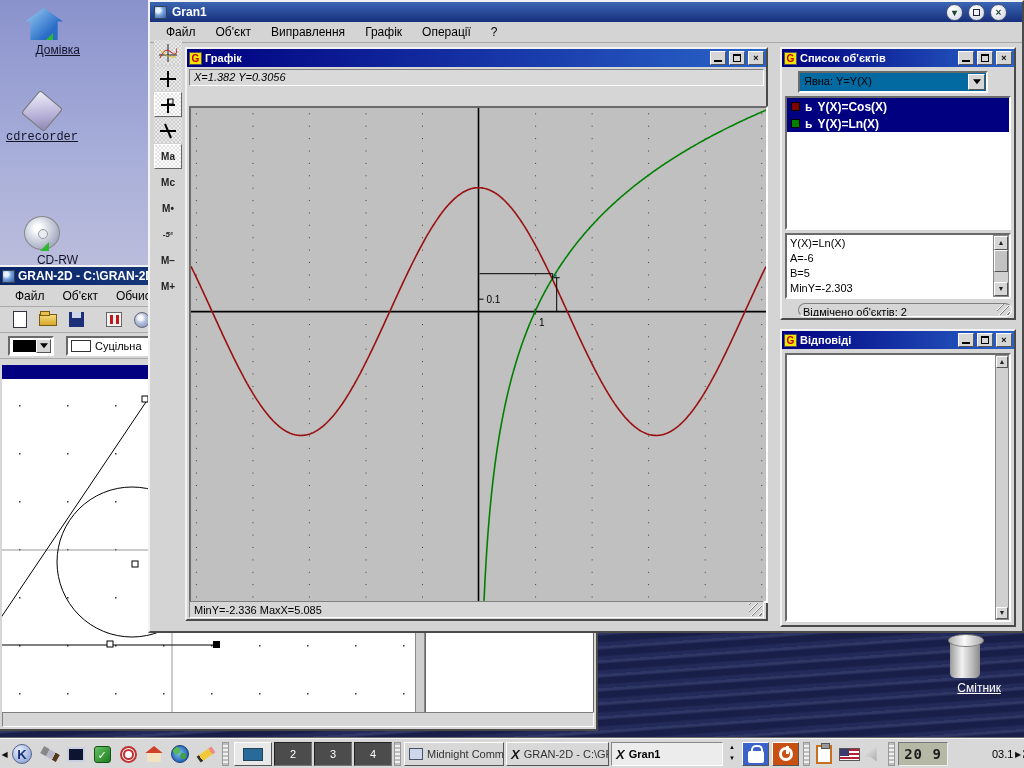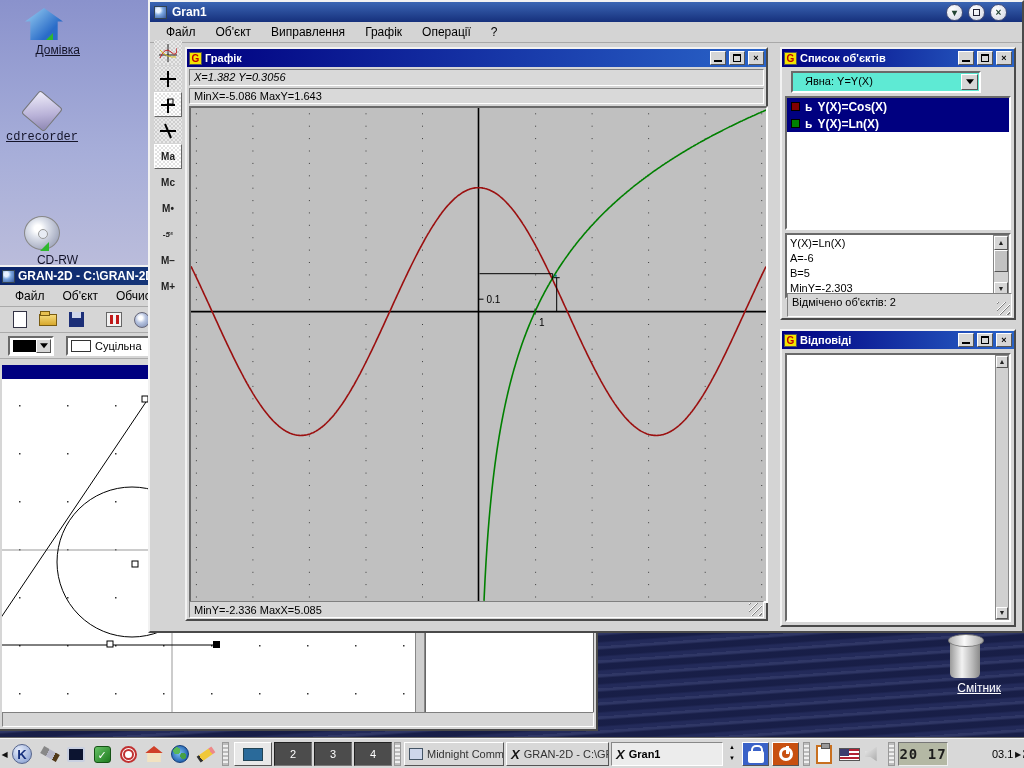--- a/index.html
+++ b/index.html
@@ -72,22 +72,22 @@
   .vbtn.active { border-color:#fff #666 #666 #fff;
     background:repeating-conic-gradient(#ffffff 0 25%, #e2e2e2 0 50%) 0 0/4px 4px; }
   
   #graf { left:35px; top:45px; width:583px; height:574px; }
   .infobar { position:absolute; left:2px; right:2px; height:17px; border:1px solid;
     border-color:#808080 #fff #fff #808080; background:#d9d9d9; padding:1px 4px; font-size:11px; }
   #plot-wrap { position:absolute; left:2px; top:57px; width:579px; height:497px;
     border:2px solid; border-color:#6a6a6a #fff #fff #6a6a6a; background:#c0c0c0; }
   
   #objwin { left:630px; top:45px; width:236px; height:273px; }
-  #objcombo { position:absolute; left:9px; top:22px; width:190px; height:22px; background:#5eead4;
-    border:2px solid; border-color:#6a6a6a #fff #fff #6a6a6a; padding:2px 12px; font-size:11px; }
+  #objcombo { position:absolute; left:16px; top:22px; width:190px; height:22px; background:#0369a1;
+    border:2px solid; border-color:#6a6a6a #fff #fff #6a6a6a; padding:2px 4px; font-size:11px; }
   .combo-arrow-btn { position:absolute; top:1px; right:1px; bottom:1px; width:17px; background:#d6d6d6;
     border:1px solid; border-color:#fff #555 #555 #fff; }
   .tri-down { position:absolute; left:50%; top:50%; transform:translate(-50%,-30%);
     width:0; height:0; border:4px solid transparent; border-top:5px solid #000; }
   #objlist { position:absolute; left:3px; top:47px; width:226px; height:134px; }
   .objrow { height:17px; background:#000080; color:#fff; font-weight:bold; font-size:12px;
     display:flex; align-items:center; gap:5px; padding:0 4px; }
   .swatch { width:9px; height:9px; border:1px solid #000; flex:none; }
   #objprops { position:absolute; left:3px; top:184px; width:226px; height:66px; font-size:11px; }
   #objprops .plines { position:absolute; left:3px; top:1px; right:20px; line-height:15px; }
@@ -383,21 +383,20 @@
         <span class="ttext">Графік</span>
         <span class="wbtn">
             <span class="minbar"></span>
           </span>
         <span class="wbtn">
             <span class="maxbox"></span>
           </span>
         <span class="wbtn">×</span>
       </div>
       <div class="infobar" style="top:20px;font-style:italic;">X=1.382  Y=0.3056</div>
-      <div class="infobar" style="top:39px;height:16px;">MinX=-5.086  MaxY=1.643</div>
       <div id="plot-wrap">
         <svg id="plot-svg" width="575" height="493">
             <rect x="4.9" y="488.5" width="1" height="1" fill="#3c3c3c"></rect>
             <rect x="4.9" y="476.1" width="1" height="1" fill="#3c3c3c"></rect>
             <rect x="4.9" y="463.8" width="1" height="1" fill="#3c3c3c"></rect>
             <rect x="4.9" y="451.4" width="1" height="1" fill="#3c3c3c"></rect>
             <rect x="4.9" y="439.0" width="1" height="1" fill="#3c3c3c"></rect>
             <rect x="4.9" y="426.6" width="1" height="1" fill="#3c3c3c"></rect>
             <rect x="4.9" y="414.2" width="1" height="1" fill="#3c3c3c"></rect>
             <rect x="4.9" y="401.8" width="1" height="1" fill="#3c3c3c"></rect>
@@ -840,21 +839,21 @@
           <div>A=-6</div>
           <div>B=5</div>
           <div>MinY=-2.303</div>
         </div>
         <div class="sb" style="right:0;top:0;bottom:0;width:16px;">
           <span class="sb-btn" style="top:0;">▲</span>
           <span class="sb-thumb" style="top:14px;height:22px;"></span>
           <span class="sb-btn" style="bottom:0;">▼</span>
         </div>
       </div>
-      <div class="statusbar" style="left:5px;right:2px;bottom:1px;height:24px;">
+      <div class="statusbar" style="left:16px;right:2px;bottom:1px;height:14px;border-radius:8px;">
         <span>Відмічено об'єктів: 2</span>
         <span class="grip"></span>
       </div>
     </div>
 
     <div class="win" style="left:630px;top:327px;width:236px;height:298px;">
       <div class="tbar">
         <span class="gicon">G</span>
         <span class="ttext">Відповіді</span>
         <span class="wbtn">
@@ -934,17 +933,17 @@
     <div class="tk launcher" style="left:812px;">
         <span class="clip-ic"></span>
       </div>
     <div class="tk launcher" style="left:837px;">
         <span class="flag-ic"></span>
       </div>
     <div class="tk launcher" style="left:862px;">
         <span class="spk-ic"></span>
       </div>
     <div class="tk handle" style="left:888px;"></div>
-    <div class="tk lcd" style="left:898px;width:50px;">20 17</div>
+    <div class="tk lcd" style="left:898px;width:50px;">20 9</div>
     <div class="tk" style="left:952px;width:58px;display:flex;align-items:center;font-size:11px;color:#000;margin-left:40px;">03.11.2002</div>
     <div class="tk arrow-chip" style="left:1013px;width:10px;">▶</div>
   </div>
 </div>
 
 </body></html>

